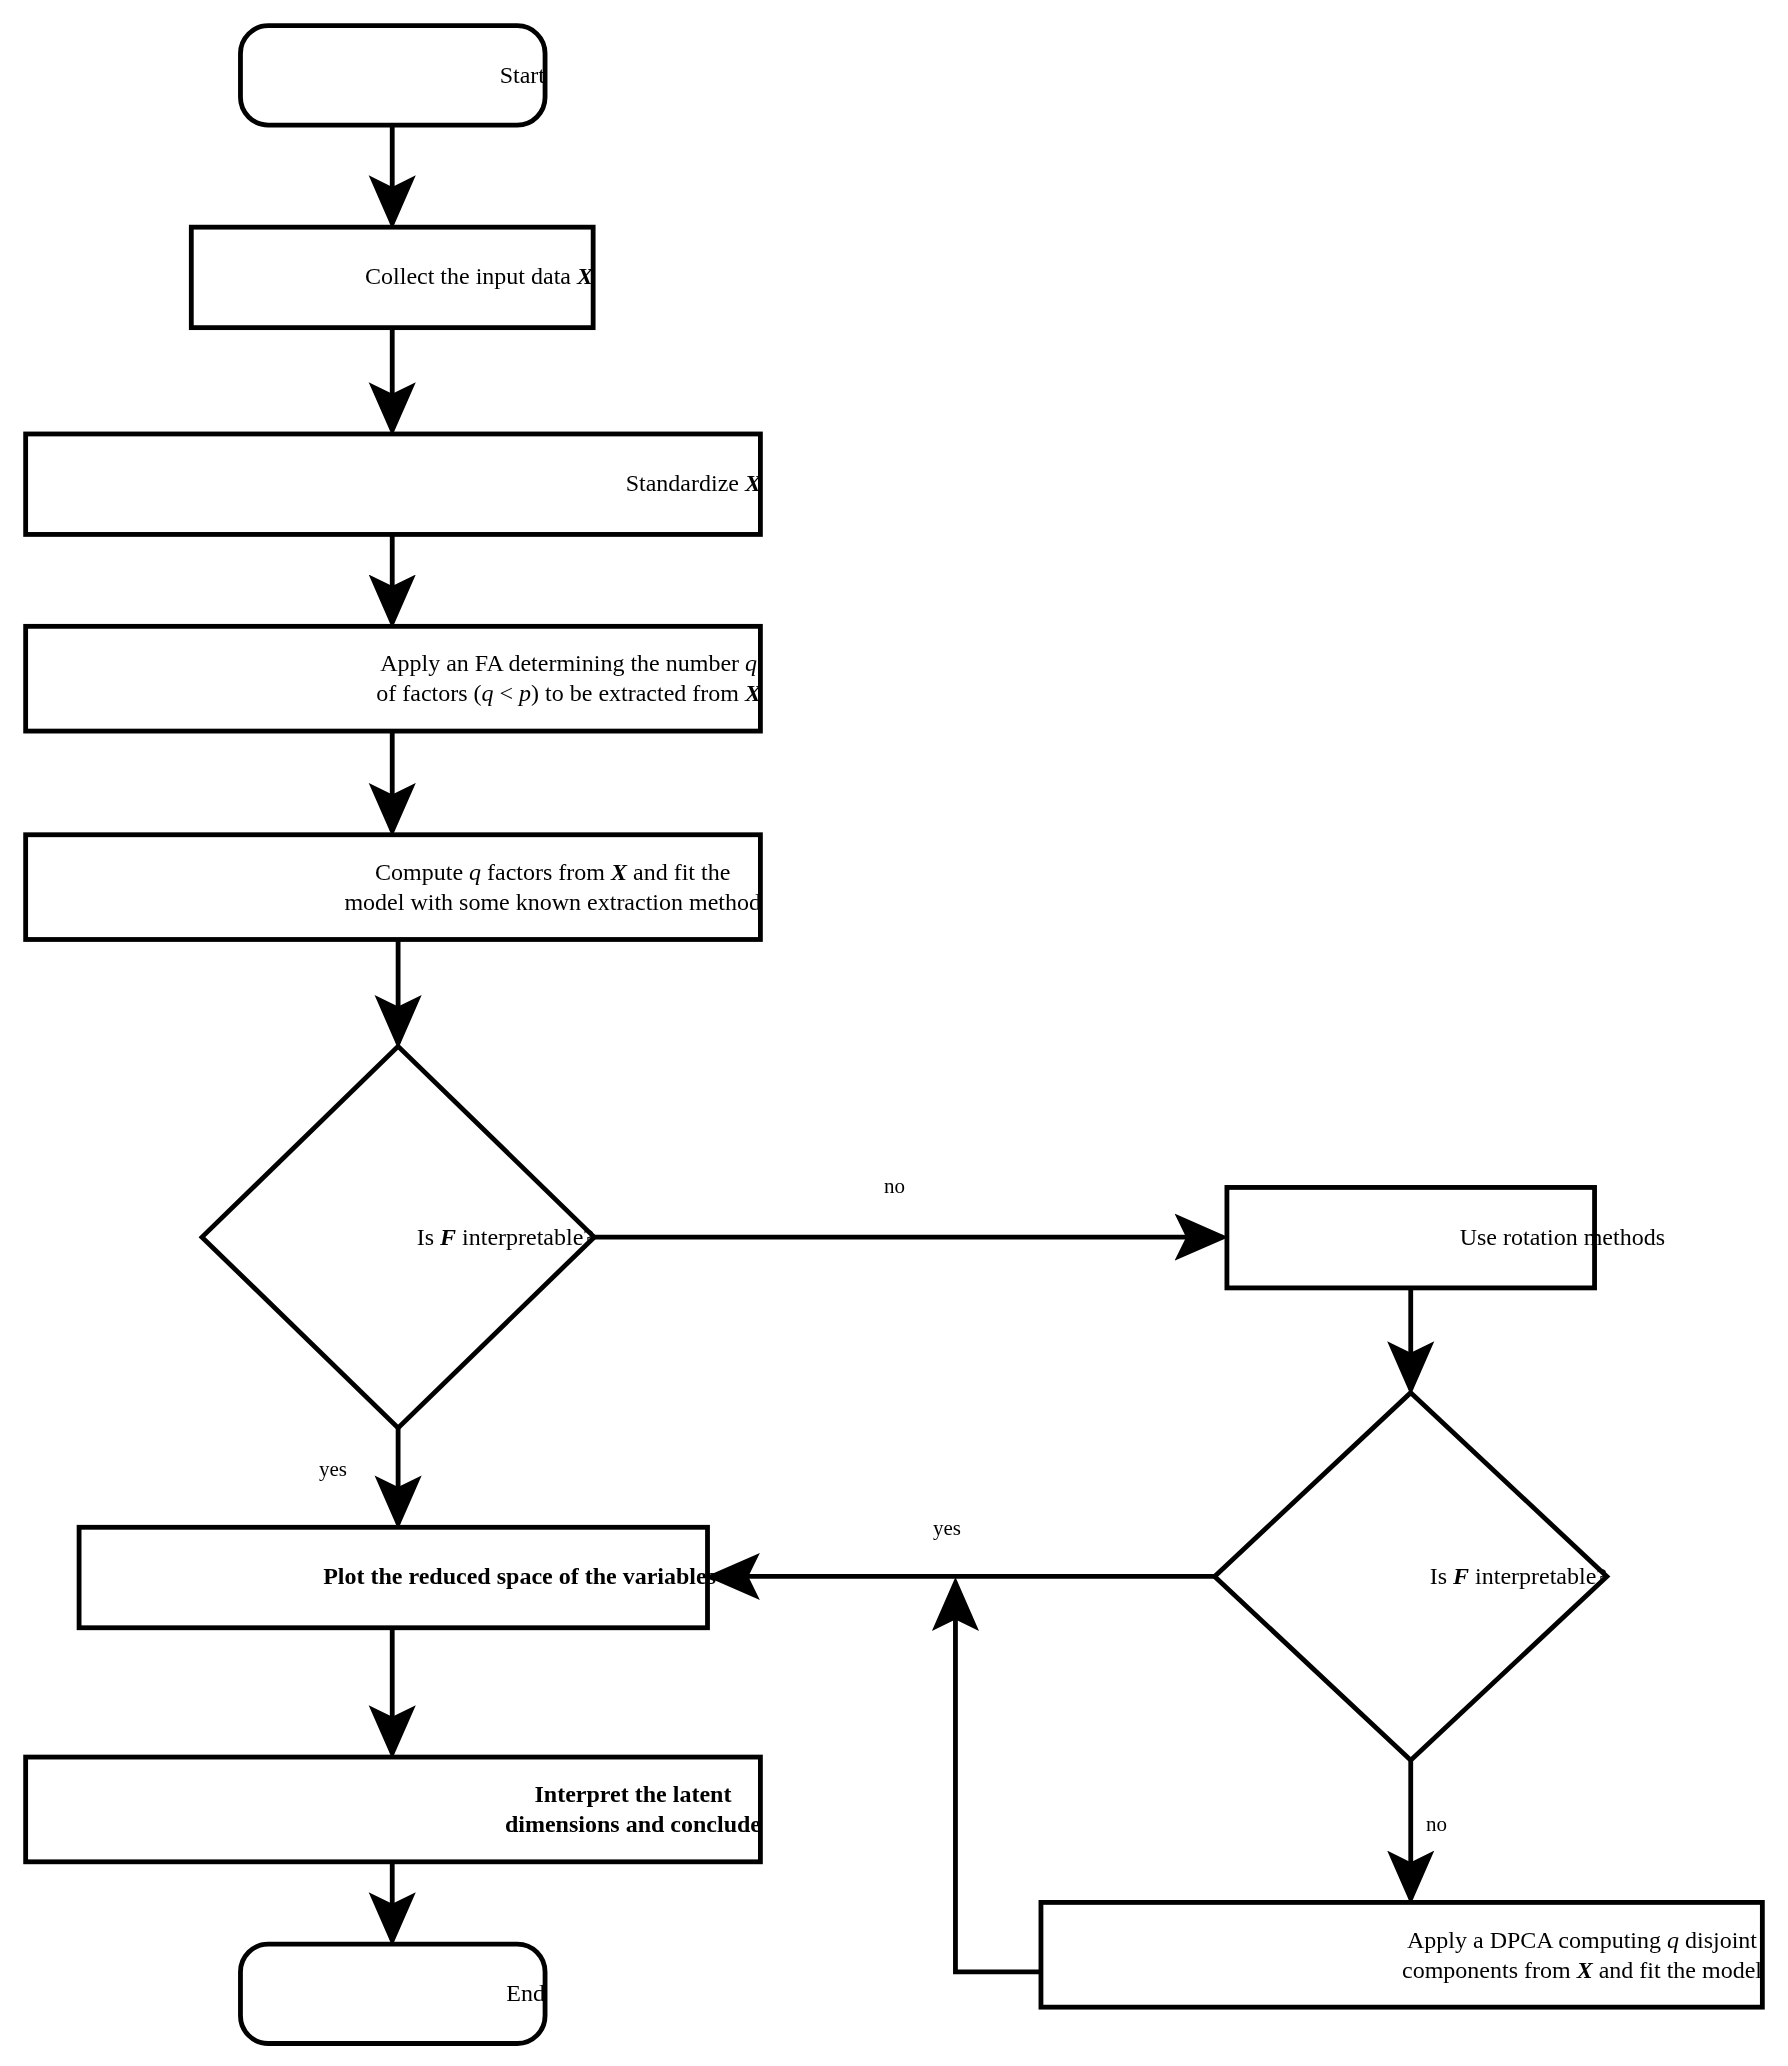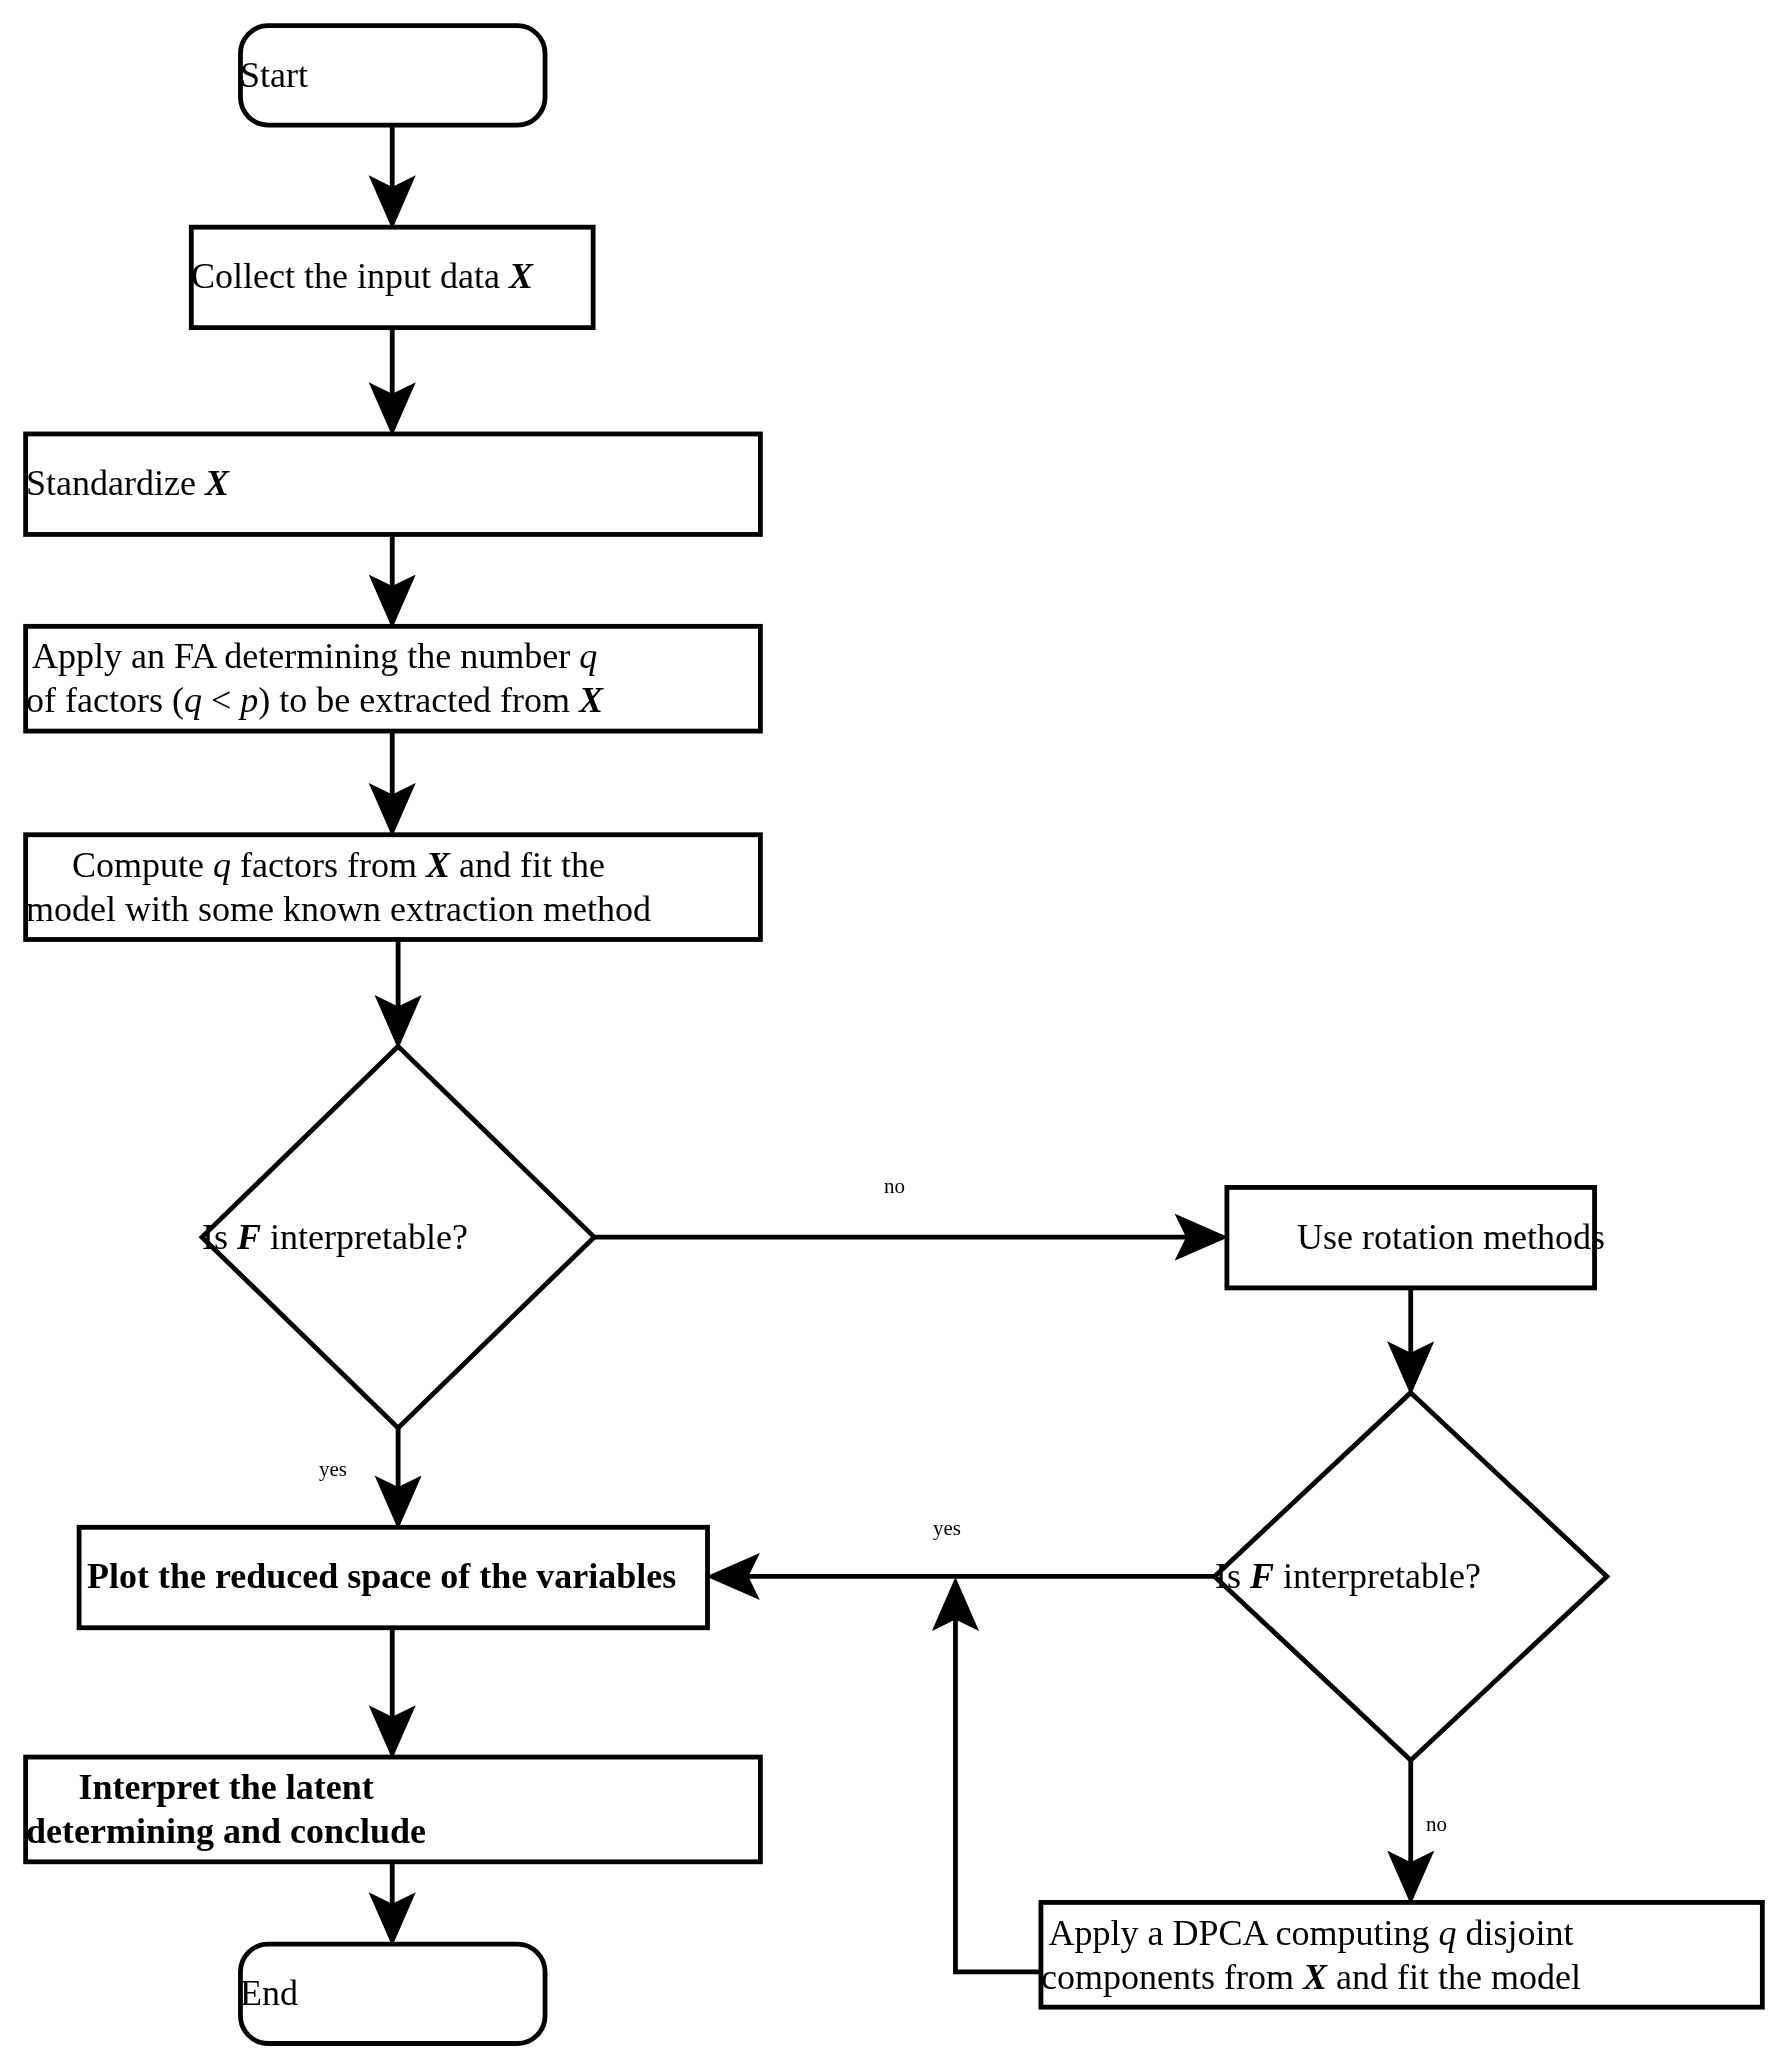--- a/index.html
+++ b/index.html
@@ -20,24 +20,24 @@
     position: absolute;
     left: 0;
     top: 0;
     width: 1788px;
     height: 2066px;
   }
   .node-text {
     position: absolute;
     display: flex;
     align-items: center;
-    justify-content: flex-start;
+    justify-content: flex-end;
     text-align: center;
     line-height: 1.22;
-    font-size: 36px;
+    font-size: 24px;
     white-space: pre-line;
     pointer-events: none;
   }
   .edge-label {
     position: absolute;
     font-size: 21px;
     line-height: 1;
     white-space: nowrap;
   }
   .mathvar {
@@ -124,21 +124,21 @@
   <div class="node-text" style="left:26px; top:835px; width:735px; height:105px;"><div><div><span>Compute </span><span class="mathvar">q</span><span> factors from </span><span class="mathbold">X</span><span> and fit the</span></div><div><span>model with some known extraction method</span></div></div></div>
 
   <div class="node-text" style="left:202px; top:1200px; width:392px; height:75px;"><div><div><span>Is </span><span class="mathbold">F</span><span> interpretable?</span></div></div></div>
 
   <div class="node-text" style="left:1297px; top:1188px; width:368px; height:100px;"><div><div><span>Use rotation methods</span></div></div></div>
 
   <div class="node-text" style="left:1215px; top:1539px; width:392px; height:75px;"><div><div><span>Is </span><span class="mathbold">F</span><span> interpretable?</span></div></div></div>
 
   <div class="node-text" style="left:87px; top:1527px; width:629px; height:100px;font-weight:bold;"><div><div><span>Plot the reduced space of the variables</span></div></div></div>
 
-  <div class="node-text" style="left:26px; top:1757px; width:735px; height:105px;font-weight:bold;"><div><div><span>Interpret the latent</span></div><div><span>determining and conclude</span></div></div></div>
+  <div class="node-text" style="left:26px; top:1757px; width:735px; height:105px;font-weight:bold;"><div><div><span>Interpret the latent</span></div><div><span>dimensions and conclude</span></div></div></div>
 
   <div class="node-text" style="left:1041px; top:1903px; width:721px; height:105px;"><div><div><span>Apply a DPCA computing </span><span class="mathvar">q</span><span> disjoint</span></div><div><span>components from </span><span class="mathbold">X</span><span> and fit the model</span></div></div></div>
 
   <div class="node-text" style="left:240px; top:1944px; width:305px; height:99px;"><div><div><span>End</span></div></div></div>
 
   <div class="edge-label" style="left:884px; top:1176px;">no</div>
 
   <div class="edge-label" style="left:319px; top:1459px;">yes</div>
 
   <div class="edge-label" style="left:933px; top:1518px;">yes</div>

